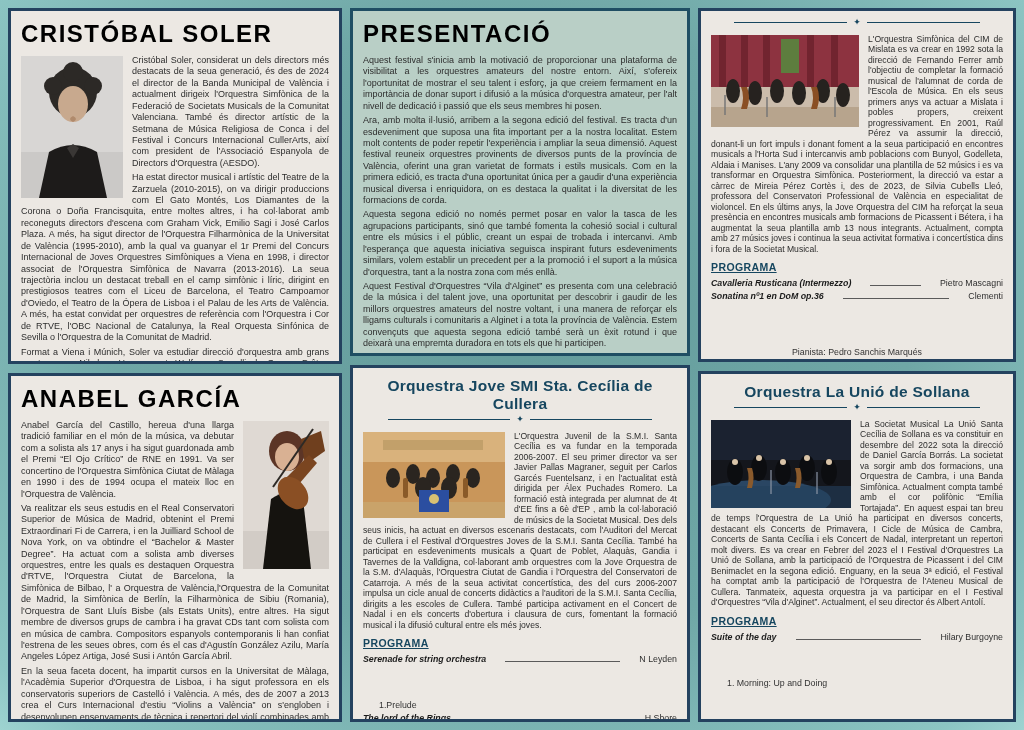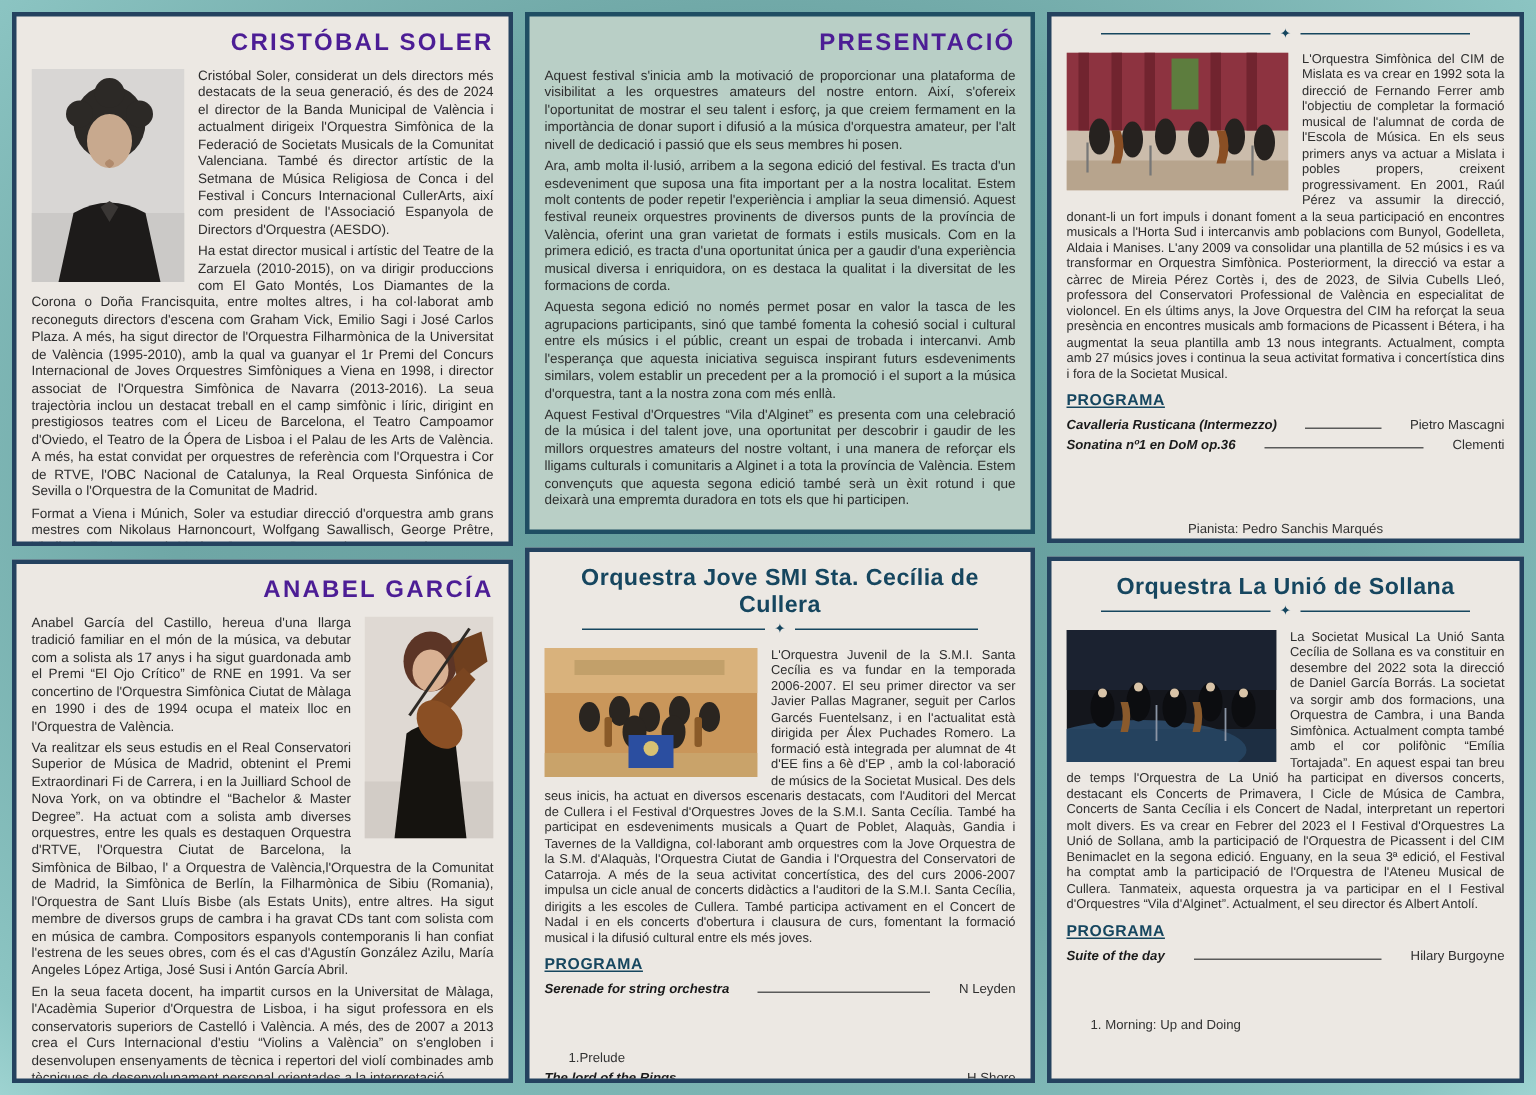--- a/index.html
+++ b/index.html
@@ -14,22 +14,22 @@
     display:grid;grid-template-columns:334px 340px 318px;gap:8px;
   }
   .col{display:flex;flex-direction:column;gap:9px;min-height:0;}
   .panel{
     box-sizing:border-box;background:#ece8e3;border:3px solid #24425f;
     padding:7px 10px;overflow:hidden;min-height:0;
   }
   .panel.grow{flex:1;}
   .panel.presentacio{background:#b9cfc6;border-color:#1f4e63;}
   .big-title{
-    font-size:16px;font-weight:800;letter-spacing:1.5px;text-align:right;
-    color:#4c1d95;margin:2px 0 7px;
+    font-size:24px;font-weight:800;letter-spacing:1.5px;text-align:left;
+    color:#000000;margin:2px 0 7px;
   }
   .orch-title{
     font-size:15.5px;font-weight:800;letter-spacing:.3px;text-align:center;
     color:#16465f;margin:2px 0 2px;
   }
   .divider{width:84%;margin:0 auto 7px;display:flex;align-items:center;gap:6px;color:#16465f;}
   .dline{flex:1;height:0;border-top:1.7px solid #16465f;}
   .diamond{font-size:9px;line-height:1;}
   .text{font-size:9px;line-height:1.27;color:#2d2d2d;text-align:justify;}
   .text p{margin:0 0 3px;}

